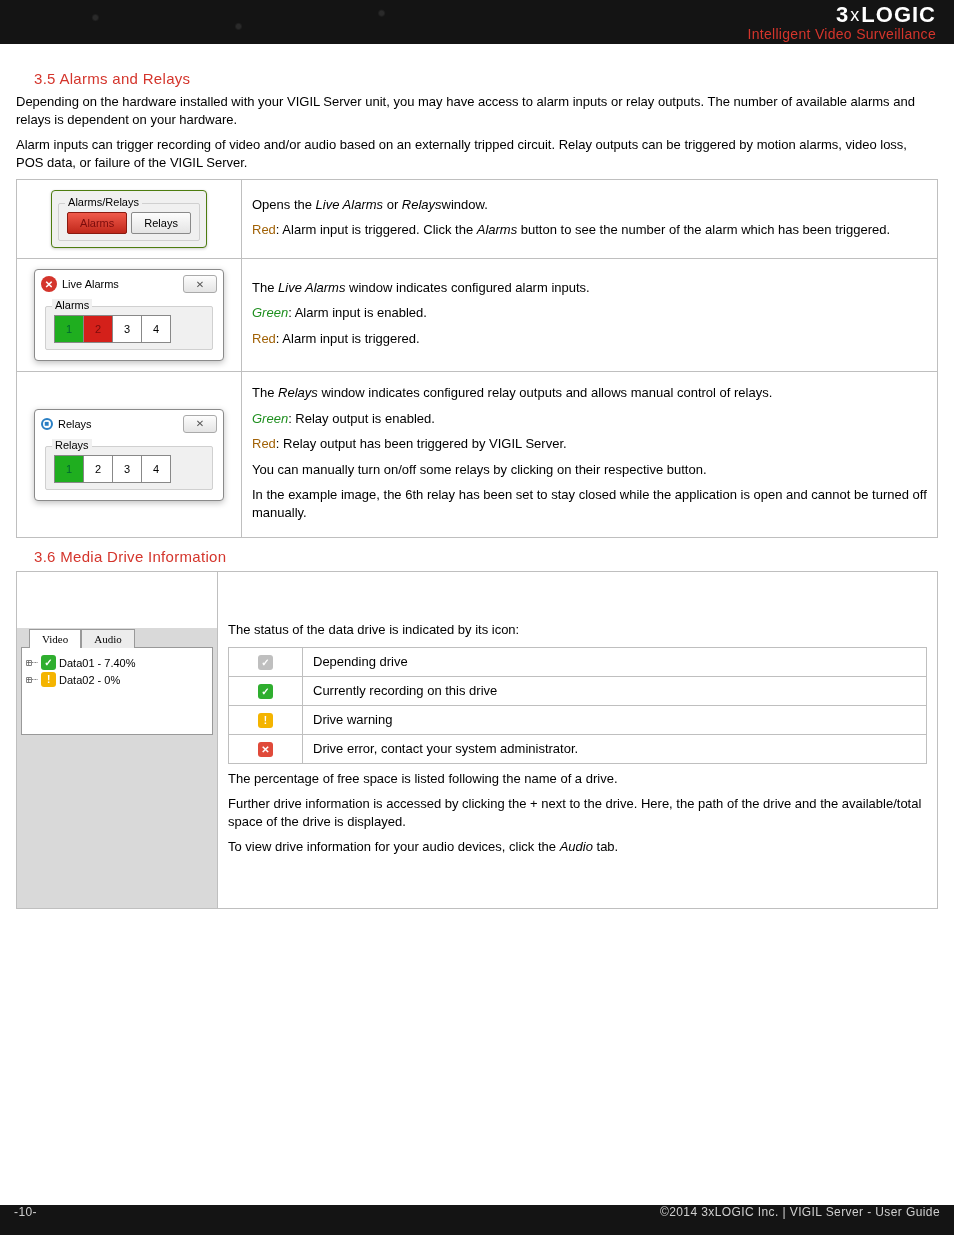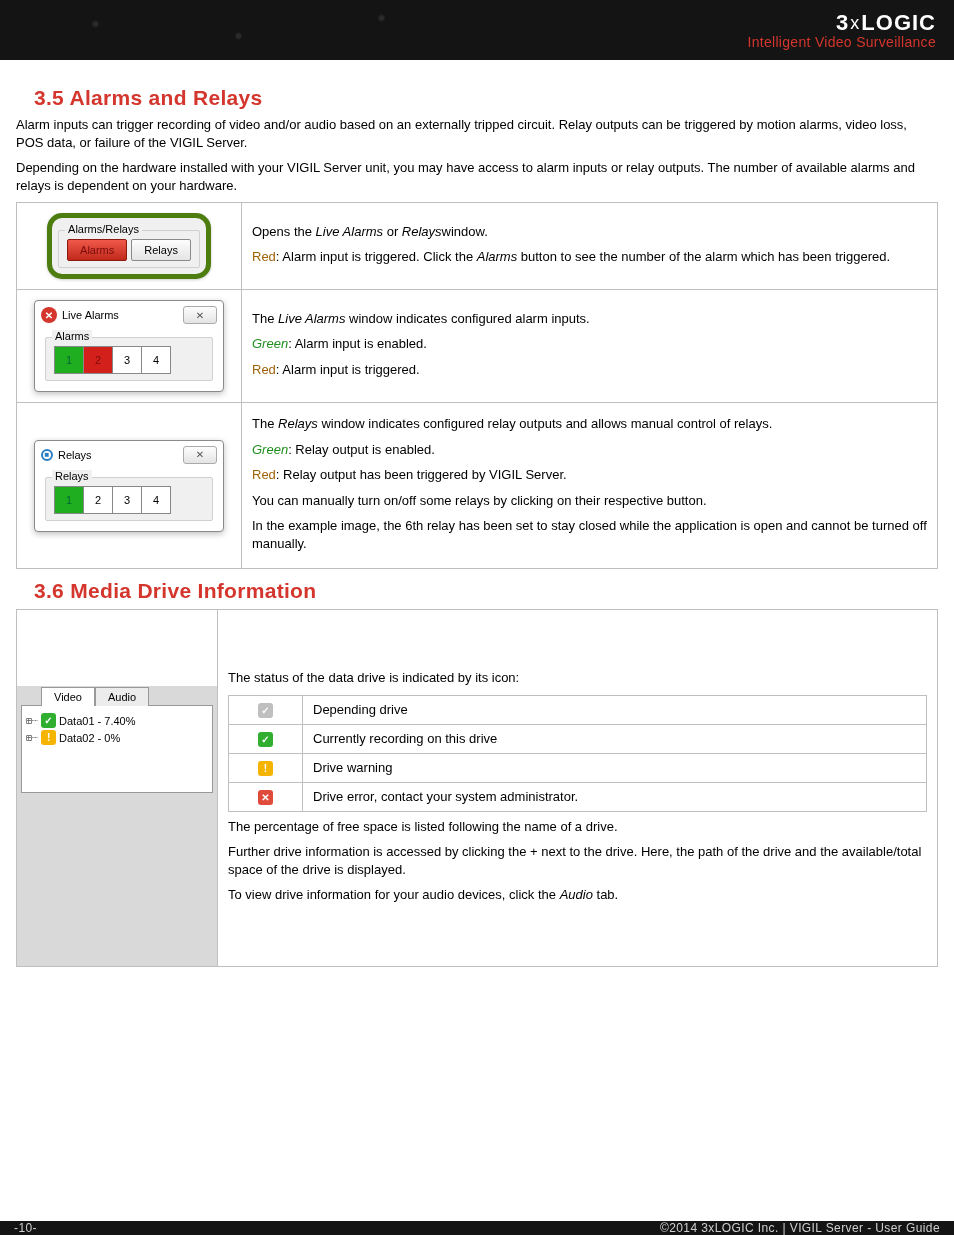--- a/index.html
+++ b/index.html
@@ -1,44 +1,44 @@
 <!DOCTYPE html>
 <html><head>
 <meta charset="utf-8">
 <style>
   * { box-sizing: border-box; margin: 0; padding: 0; }
   html, body { width: 954px; font-family: Verdana, Geneva, sans-serif; font-size: 13px; color: #000; background: #fff; }
   .page { width: 954px; display: flex; flex-direction: column; min-height: 1235px; }
   
   
-  .header { height: 60px; background: #141414; background-image: radial-gradient(circle at 10% 40%, #2a2a2a 2px, transparent 4px), radial-gradient(circle at 25% 60%, #2a2a2a 2px, transparent 4px), radial-gradient(circle at 40% 30%, #2a2a2a 2px, transparent 4px); display: flex; align-items: center; justify-content: flex-end; padding-right: 18px; }
+  .header { height: 44px; background: #141414; background-image: radial-gradient(circle at 10% 40%, #2a2a2a 2px, transparent 4px), radial-gradient(circle at 25% 60%, #2a2a2a 2px, transparent 4px), radial-gradient(circle at 40% 30%, #2a2a2a 2px, transparent 4px); display: flex; align-items: center; justify-content: flex-end; padding-right: 18px; }
   .logo-stack { text-align: right; }
   .logo-main { color: #fff; font-family: Arial, sans-serif; font-size: 22px; font-weight: 700; letter-spacing: 1px; }
   .logo-main .x { font-weight: 400; font-size: 18px; vertical-align: 1px; margin: 0 1px; }
   .logo-sub { color: #d4352c; font-size: 14px; font-family: Arial, sans-serif; letter-spacing: 0.3px; margin-top: -2px; padding-left: 28px; }
   
   
   .content { flex: 1; padding: 18px 16px 0 16px; }
-  h2 { font-family: "Arial Narrow", Arial, sans-serif; font-stretch: condensed; font-weight: 700; font-size: 21px; color: #d4352c; margin: 8px 0 6px 18px; letter-spacing: 0.3px; }
+  h2 { font-family: "Arial Narrow", Arial, sans-serif; font-stretch: condensed; font-weight: 400; font-size: 15px; color: #d4352c; margin: 8px 0 6px 18px; letter-spacing: 0.3px; }
   p { margin: 4px 0 8px 0; line-height: 1.35; }
   em { font-style: italic; }
   .red { color: #a16207; }
   .green { color: #1f8f1f; font-style: italic; }
   
   table.grid { border-collapse: collapse; width: 100%; margin: 6px 0 10px 0; }
   table.grid > tbody > tr > td { border: 1px solid #bfbfbf; padding: 8px 10px; vertical-align: middle; }
   table.grid > tbody > tr > td.imgcell { width: 225px; text-align: center; vertical-align: middle; padding: 10px; }
   table.grid > tbody > tr > td.imgcell-tall { width: 200px; vertical-align: top; padding: 0; }
   
   table.inner { border-collapse: collapse; width: 100%; margin: 6px 0; }
   table.inner td { border: 1px solid #bfbfbf; padding: 6px 10px; vertical-align: middle; }
   table.inner td.iconcell { width: 74px; text-align: center; }
   
   
-  .widget { display: inline-block; background: #f0f0f0; border: 5px solid #4d7c0f; border-radius: 15px; padding: 8px 6px 6px 6px; font-family: Tahoma, sans-serif; font-size: 11px; box-shadow: 0 1px 3px rgba(0,0,0,0.2); position: relative; }
+  .widget { display: inline-block; background: #f0f0f0; border: 1px solid #4d7c0f; border-radius: 4px; padding: 8px 6px 6px 6px; font-family: Tahoma, sans-serif; font-size: 11px; box-shadow: 0 1px 3px rgba(0,0,0,0.2); position: relative; }
   .fieldset { border: 1px solid #d0d0d0; border-radius: 2px; padding: 8px 8px 6px 8px; position: relative; margin-top: 4px; background: #f0f0f0; }
   .fieldset .legend { position: absolute; top: -8px; left: 6px; background: #f0f0f0; padding: 0 3px; font-size: 11px; }
   .btnrow { display: flex; gap: 4px; }
   .winbtn { border: 1px solid #8a8a8a; background: linear-gradient(#fdfdfd,#e4e4e4); padding: 4px 12px; font-size: 11px; cursor: default; border-radius: 2px; min-width: 56px; text-align: center; }
   .winbtn.red { background: linear-gradient(#f05a4a,#c0281b); color: #7a0c0c; border-color: #8a1a10; }
   
   .win { display: inline-block; width: 190px; background: #fff; border: 1px solid #8a8a8a; border-radius: 4px; box-shadow: 0 2px 6px rgba(0,0,0,0.25); font-family: Tahoma, sans-serif; font-size: 11px; }
   .win .titlebar { display: flex; align-items: center; justify-content: space-between; padding: 5px 6px; }
   .win .titlebar .ttl { display: flex; align-items: center; gap: 5px; }
   .win .titlebar .closebtn { border: 1px solid #aaa; border-radius: 3px; width: 34px; height: 18px; display: flex; align-items: center; justify-content: center; background: linear-gradient(#fdfdfd,#e4e4e4); font-size: 10px; color: #555; }
@@ -48,55 +48,55 @@
   .numcell:first-child { margin-left: 0; }
   .numcell.g { background: #1fae1f; color: #063; }
   .numcell.r { background: #d4201a; color: #7a0c0c; }
   
   .circle-icon { width: 16px; height: 16px; border-radius: 50%; display: inline-flex; align-items: center; justify-content: center; font-size: 10px; font-weight: bold; }
   .ci-red { background: #d4352c; color: #fff; }
   .ci-blue { border: 2px solid #2a7fc4; width: 12px; height: 12px; background: #fff; color: #2a7fc4; font-size: 8px; }
   
   
   .drivepanel { width: 200px; height: 280px; background: #d9d9d9; border: none; font-family: Tahoma, sans-serif; font-size: 11px; }
-  .drivepanel .tabs { display: flex; margin-top: 76px; padding-left: 24px; }
+  .drivepanel .tabs { display: flex; margin-top: 56px; padding-left: 12px; font-family: Liberation Serif, serif; }
   .drivepanel .tab { padding: 3px 12px; border: 1px solid #999; background: #ececec; font-size: 11px; border-bottom: none; position: relative; top: 1px; }
   .drivepanel .tab.active { background: #fff; z-index: 2; }
   .drivepanel .tabbody { background: #fff; margin: 0 4px 4px 4px; border: 1px solid #999; padding: 6px 4px; height: 88px; }
   .drivepanel .drow { display: flex; align-items: center; gap: 3px; padding: 1px 0; white-space: nowrap; }
   .tree-exp { font-family: monospace; font-size: 10px; color: #555; }
   
   .sq-icon { width: 15px; height: 15px; border-radius: 3px; display: inline-flex; align-items: center; justify-content: center; font-size: 10px; font-weight: bold; vertical-align: middle; }
   .sq-gray  { background: #bfbfbf; color: #fff; }
   .sq-green { background: #2fae2f; color: #fff; }
   .sq-yell  { background: #f4b400; color: #fff; }
   .sq-redx  { background: #e04a3a; color: #fff; }
   
   
-  .footer { height: 14px; background: #141414; display: flex; align-items: flex-start; justify-content: space-between; padding: 0 14px; font-family: "Arial Narrow", Arial, sans-serif; font-size: 12px; color: #cfcfcf; letter-spacing: 0.4px; }
+  .footer { height: 30px; background: #141414; display: flex; align-items: flex-start; justify-content: space-between; padding: 0 14px; font-family: "Arial Narrow", Arial, sans-serif; font-size: 12px; color: #cfcfcf; letter-spacing: 0.4px; }
 </style>
 </head>
 <body>
 
 <div class="page">
 
   <div class="header">
     <div class="logo-stack">
       <div class="logo-main">
         <span>3</span><span class="x">x</span><span>LOGIC</span>
       </div>
       <div class="logo-sub">Intelligent Video Surveillance</div>
     </div>
   </div>
 
   <div class="content">
 
     <h2>3.5 Alarms and Relays</h2>
+    <p>Depending on the hardware installed with your VIGIL Server unit, you may have access to alarm inputs or relay outputs. The number of available alarms and relays is dependent on your hardware.</p>
     <p>Alarm inputs can trigger recording of video and/or audio based on an externally tripped circuit. Relay outputs can be triggered by motion alarms, video loss, POS data, or failure of the VIGIL Server.</p>
-    <p>Depending on the hardware installed with your VIGIL Server unit, you may have access to alarm inputs or relay outputs. The number of available alarms and relays is dependent on your hardware.</p>
 
     <table class="grid">
       <tbody>
 
         <tr>
           <td class="imgcell">
             <div class="widget">
               <div class="fieldset">
                 <span class="legend">Alarms/Relays</span>
                 <div class="btnrow">

